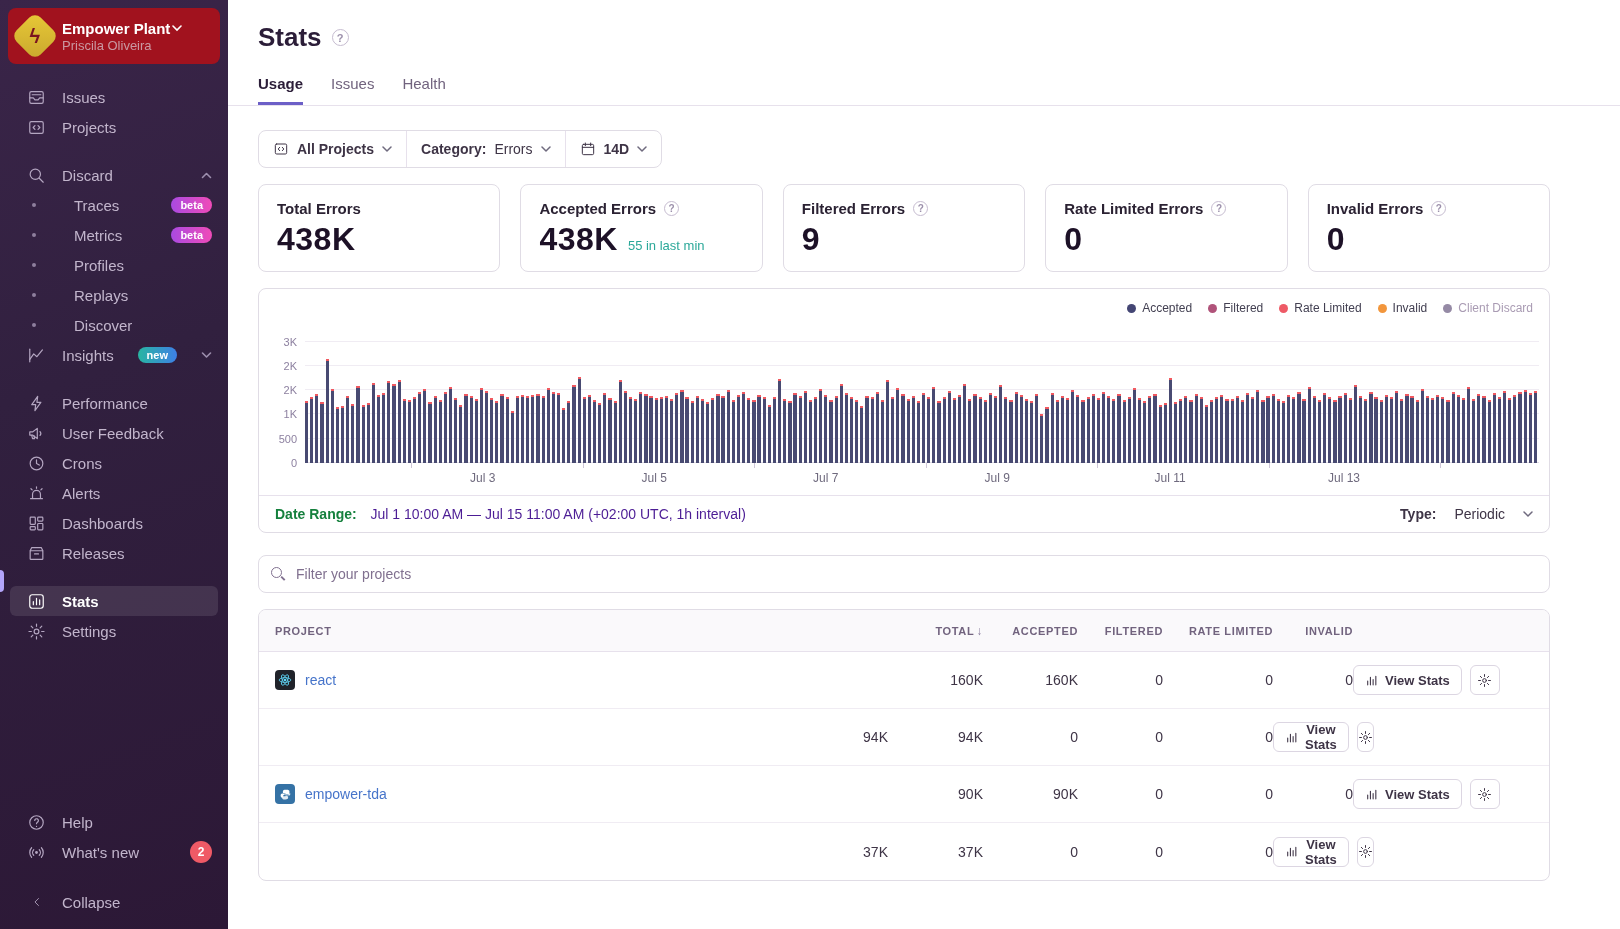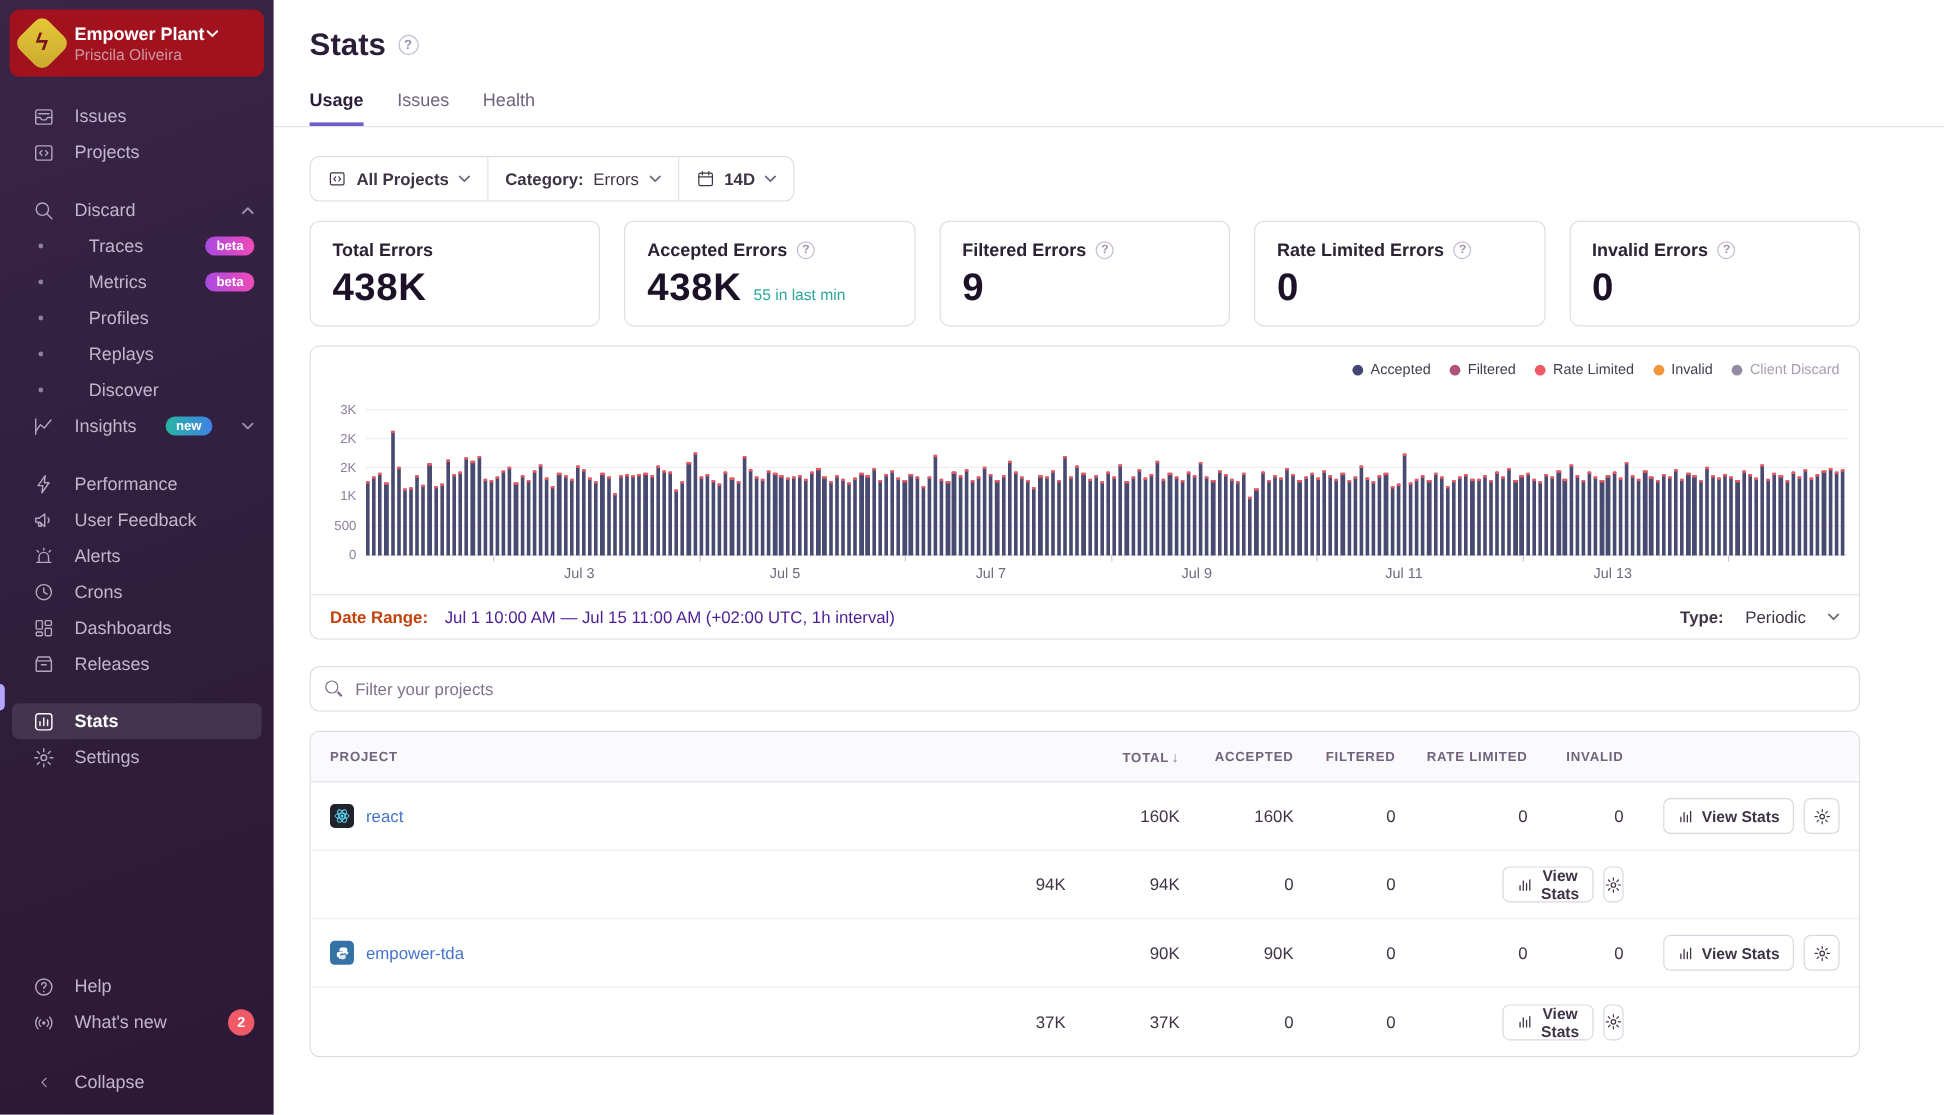--- a/index.html
+++ b/index.html
@@ -70,21 +70,21 @@
   .plot { position:absolute; left:46px; right:10px; top:10px; bottom:32px; }
   .gridline { position:absolute; left:0; right:0; height:1px; background:#f0ecf3; }
   .baseline { position:absolute; left:0; right:0; bottom:0; height:1px; background:#e0dce5; }
   .ylab { position:absolute; right:calc(100% + 8px); transform:translateY(6px); font-size:11px; color:#8d81a0; white-space:nowrap; }
   .bar { position:absolute; bottom:0; background:#484a72; border-radius:1px 1px 0 0; }
   .bar .cap { position:absolute; top:0; left:0; right:0; height:2px; background:#f05960; }
   .xlab { position:absolute; top:calc(100% + 8px); transform:translateX(-50%); font-size:12px; color:#6f6a7e; white-space:nowrap; }
   .xtick { position:absolute; top:100%; width:1px; height:5px; background:#cfc7d8; }
 
   .chart-footer { display:flex; align-items:center; justify-content:space-between; border-top:1px solid #e7e1ec; padding:10px 16px; font-size:14px; }
-  .dr-label { color:#c2410c; font-weight:bold; margin-right:10px; }
+  .dr-label { color:#15803d; font-weight:bold; margin-right:10px; }
   .dr-value { color:#4c1d95; }
   .type-wrap { display:flex; align-items:center; gap:18px; cursor:pointer;text-align:center; }
   .type-label { font-weight:bold; color:#3e3446; }
   .type-value { color:#3e3446; }
 
   .search-box { margin-top:22px; display:flex; align-items:center; gap:10px; height:38px; border:1px solid #e0dce5; border-radius:8px; padding:0 12px; background:#fff; }
   .search-box input { border:none; outline:none; flex:1; font-size:14px; color:#3e3446; font-family:inherit; }
   .search-box input::placeholder { color:#80708f; }
   .search-icon { width:15px; height:15px; position:relative; flex:0 0 15px; }
   .search-icon::before { content:""; position:absolute; width:9px; height:9px; border:1.7px solid #80708f; border-radius:50%; left:0; top:0; }
@@ -95,21 +95,21 @@
   .thead { background:#faf9fb; border-bottom:1px solid #e7e1ec; height:42px; }
   .th { font-size:11px; font-weight:bold; letter-spacing:.06em; color:#71637e; text-transform:uppercase; cursor:pointer; }
   .th.num, .td.num { text-align:right; }
   .sort-arrow { color:#8d81a0; font-size:12px; margin-left:2px; }
   .trow { height:57px; border-bottom:1px solid #f0ecf3; }
   .trow:last-child { border-bottom:none; }
   .td { font-size:14px; color:#3e3446; }
   .proj-cell { display:flex; align-items:center; gap:10px; }
   .plat-icon { width:20px; height:20px; border-radius:4px; display:flex; align-items:center; justify-content:center; flex:0 0 20px; }
   .proj-link { color:#4674ca; text-decoration:none; font-size:14px; cursor:pointer; }
-  .actions { display:flex; align-items:center; justify-content:flex-end; gap:8px; }
+  .actions { display:flex; align-items:center; gap:8px; }
   .btn { display:inline-flex; align-items:center; gap:7px; border:1px solid #dcd6e2; border-radius:6px; background:#fff; height:30px; padding:0 11px; font-size:13px; font-weight:bold; color:#3e3446; cursor:pointer; font-family:inherit; }
   .btn svg { stroke:#3e3446; fill:none; stroke-width:1.6; stroke-linecap:round; }
   .icon-btn { width:30px; padding:0; justify-content:center; }
 </style>
 </head>
 <body>
 
 <nav class="sidebar">
   <div class="accent-bar"></div>
 
@@ -219,35 +219,35 @@
             <path d="M3.5 10v4h3.5l6 4.5v-13l-6 4.5z"></path>
             <path d="M16.5 9.5a4 4 0 010 5"></path>
             <path d="M6 14.5l1 4h2.5l-.7-4"></path>
           </svg>
         </span>
       <span>User Feedback</span>
     </div>
     <div class="nav-item">
       <span class="nicon">
           <svg width="19" height="19" viewBox="0 0 24 24">
+            <circle cx="12" cy="12" r="8"></circle>
+            <path d="M12 7.5V12l3.5 2"></path>
+          </svg>
+        </span>
+      <span>Crons</span>
+    </div>
+    <div class="nav-item">
+      <span class="nicon">
+          <svg width="19" height="19" viewBox="0 0 24 24">
             <path d="M7 18v-5a5 5 0 0110 0v5"></path>
             <path d="M4.5 18.5h15"></path>
             <path d="M12 3.5v2M5 6l1.5 1.5M19 6l-1.5 1.5"></path>
           </svg>
         </span>
       <span>Alerts</span>
-    </div>
-    <div class="nav-item">
-      <span class="nicon">
-          <svg width="19" height="19" viewBox="0 0 24 24">
-            <circle cx="12" cy="12" r="8"></circle>
-            <path d="M12 7.5V12l3.5 2"></path>
-          </svg>
-        </span>
-      <span>Crons</span>
     </div>
     <div class="nav-item">
       <span class="nicon">
           <svg width="19" height="19" viewBox="0 0 24 24">
             <rect x="4" y="4" width="6.5" height="9" rx="1"></rect>
             <rect x="13.5" y="4" width="6.5" height="5" rx="1"></rect>
             <rect x="13.5" y="12" width="6.5" height="8" rx="1"></rect>
             <rect x="4" y="16" width="6.5" height="4" rx="1"></rect>
           </svg>
         </span>

